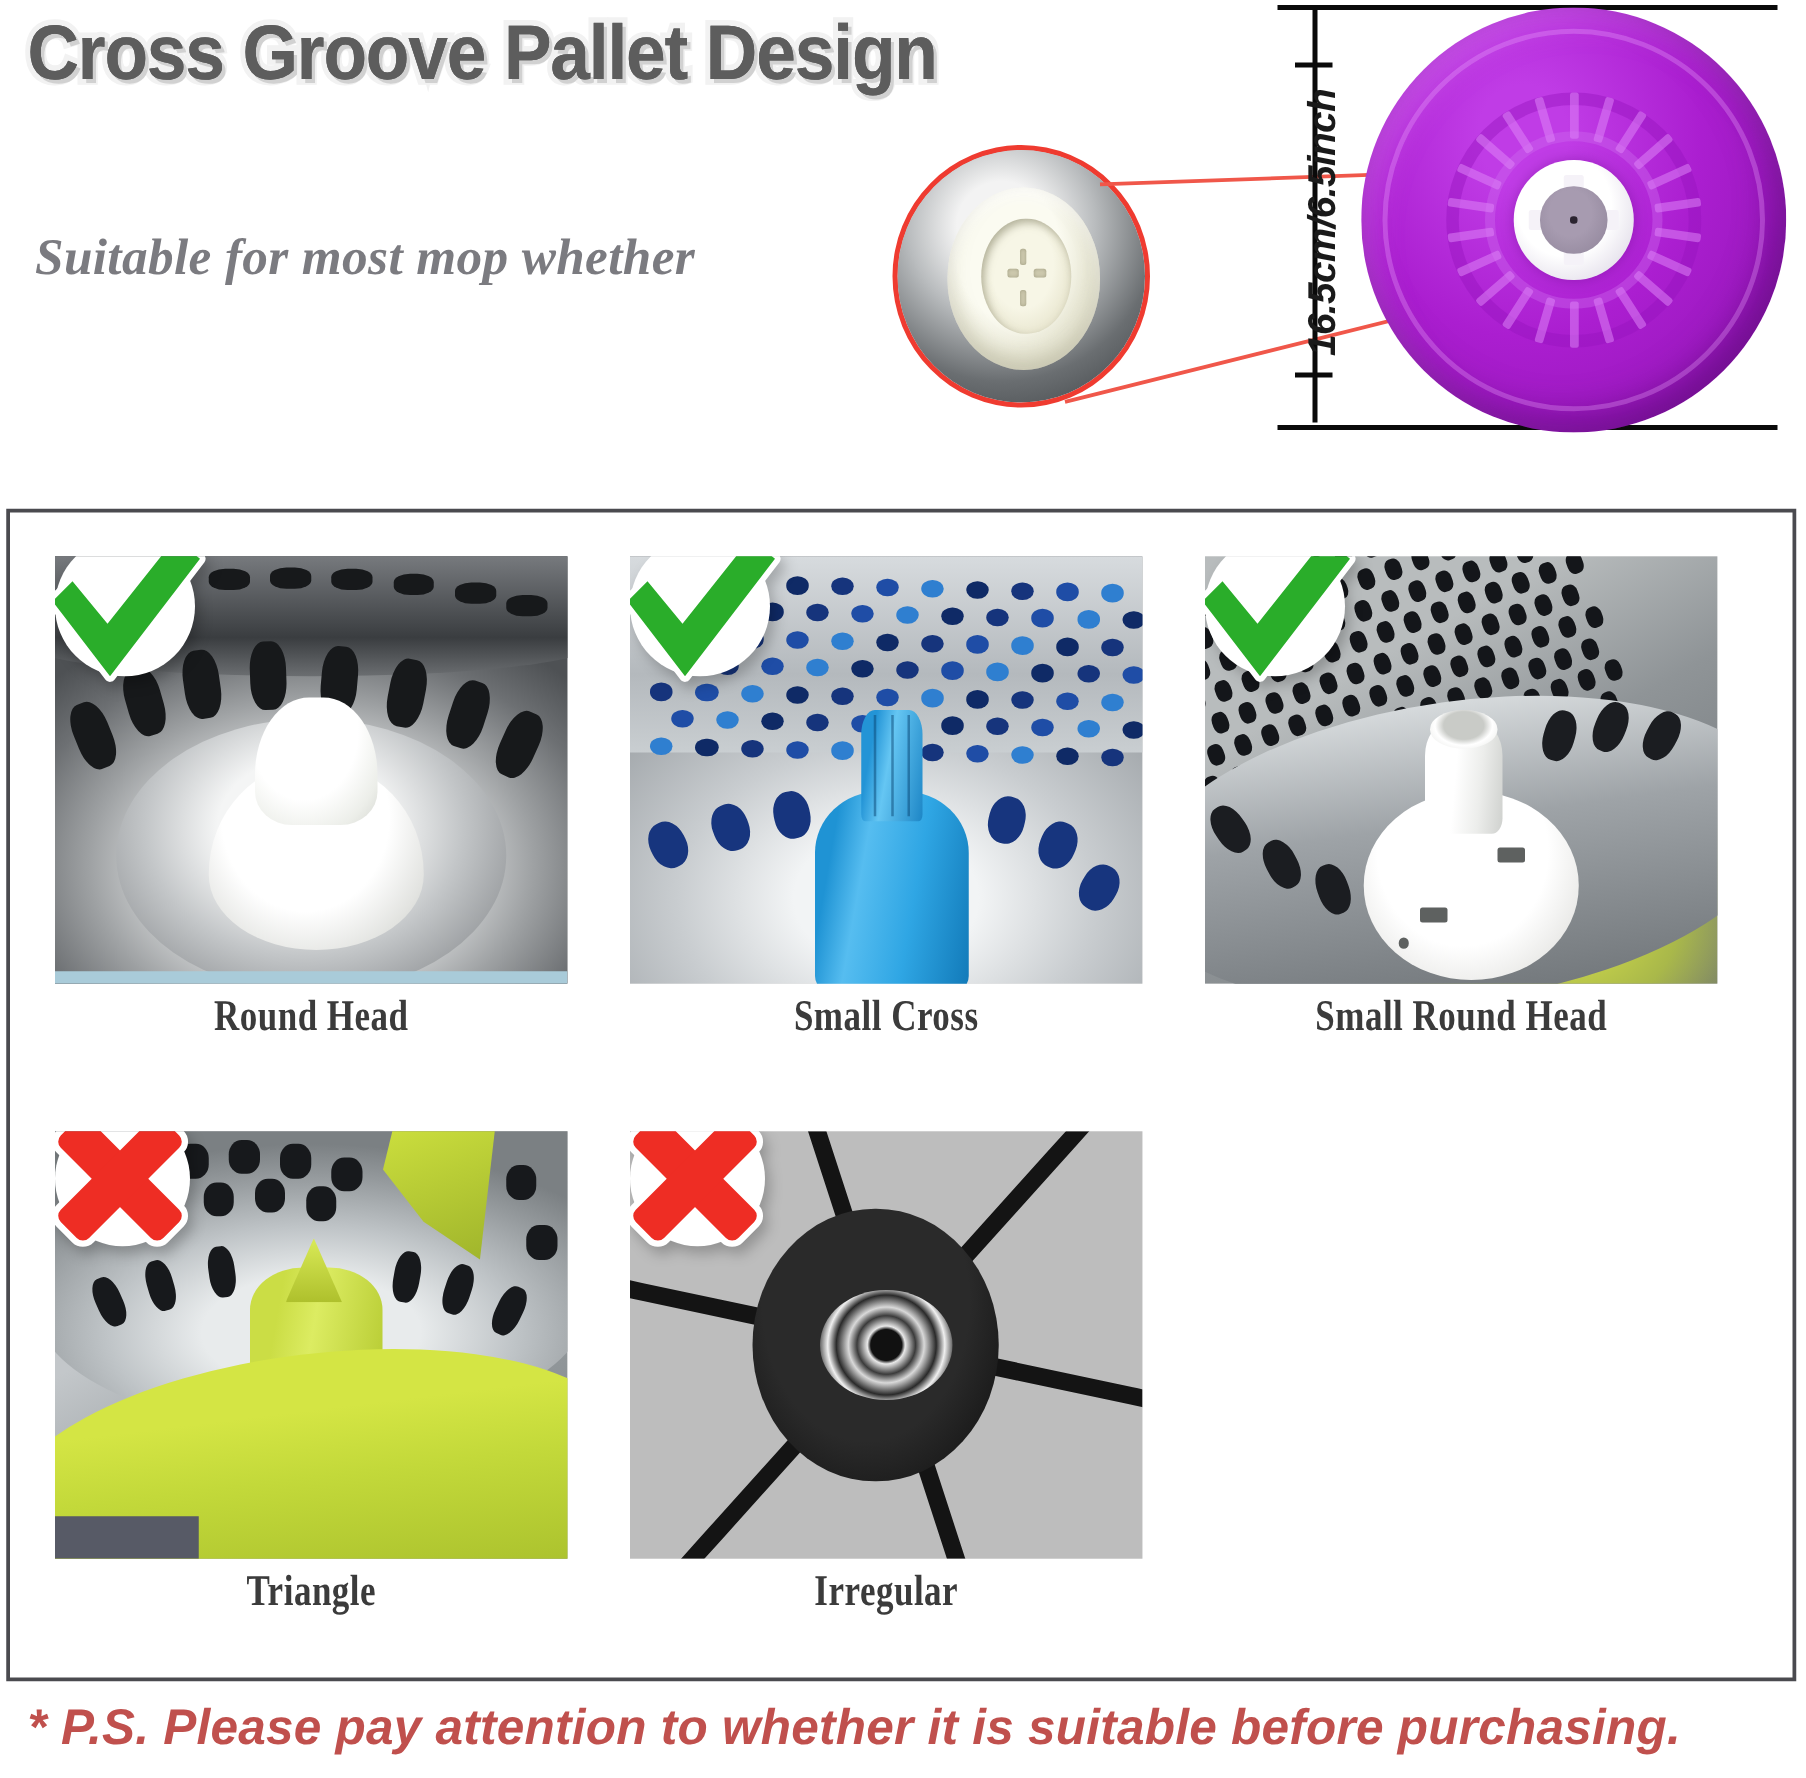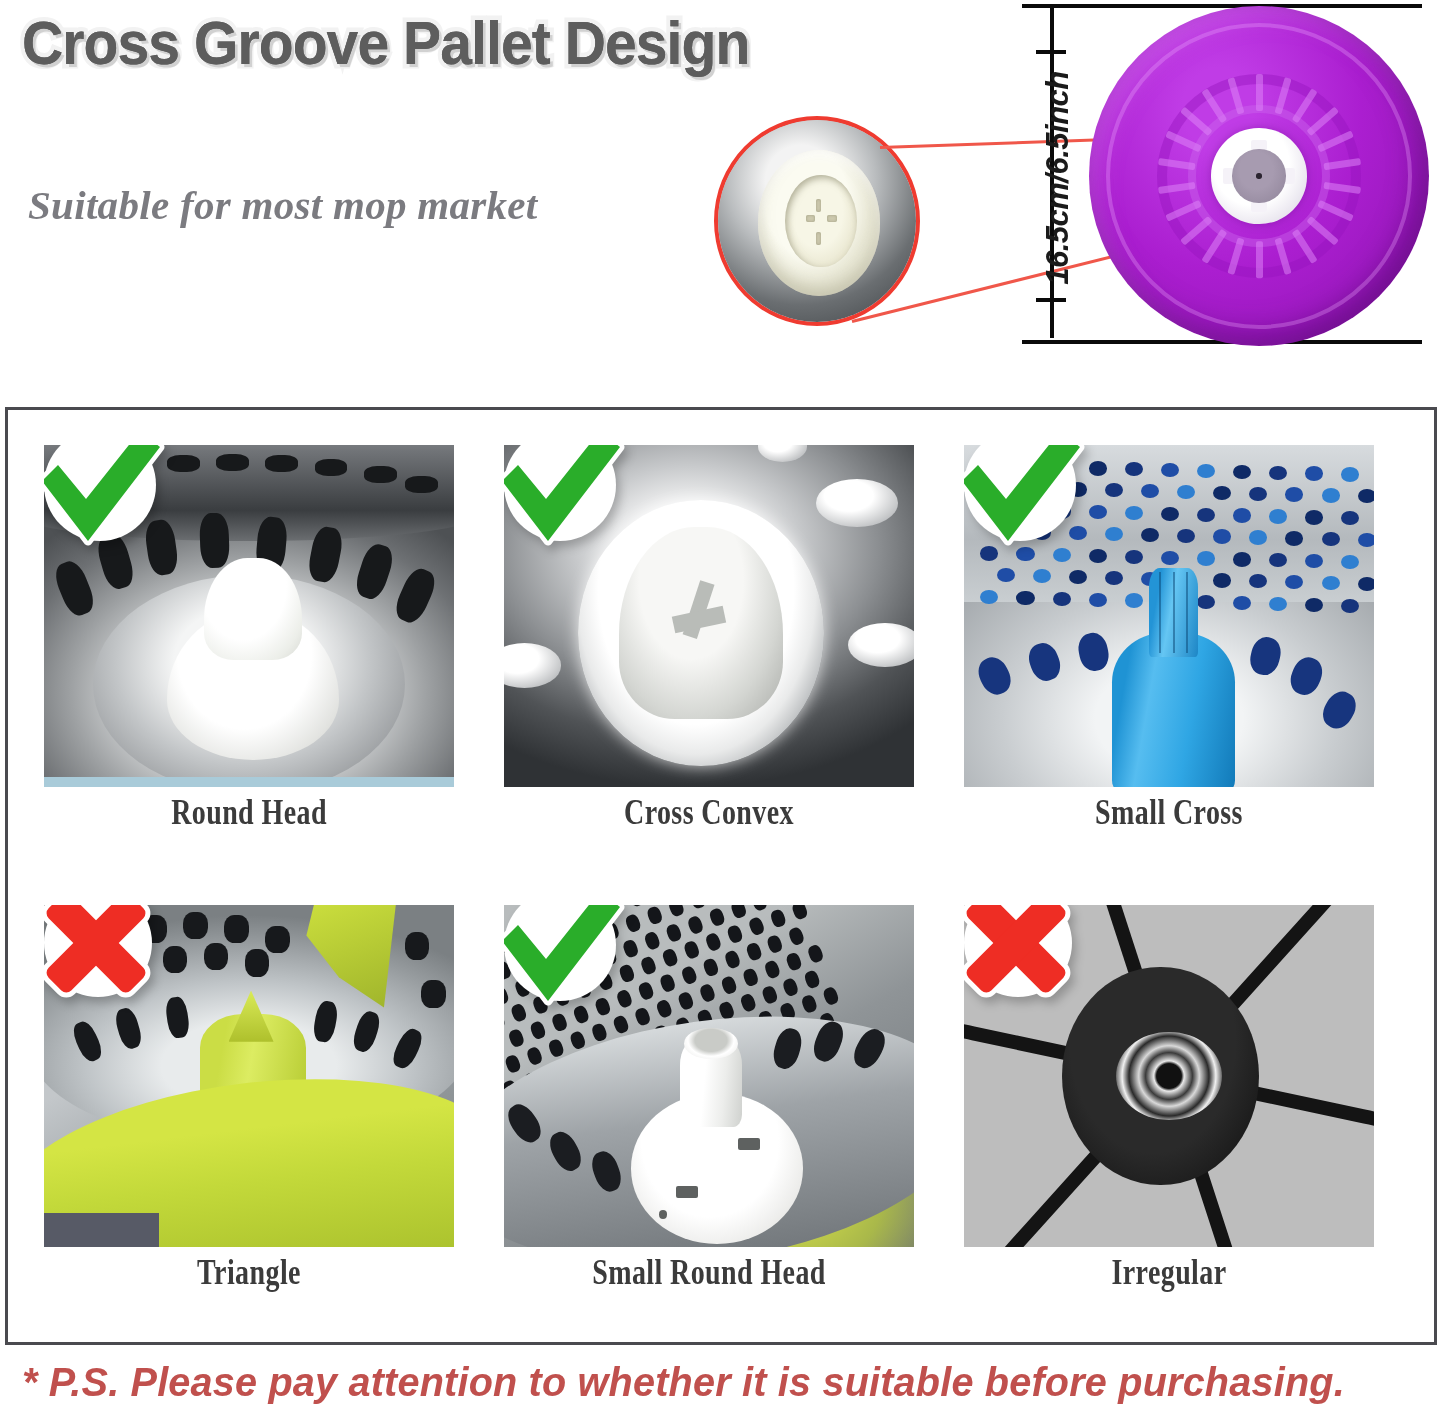--- a/index.html
+++ b/index.html
@@ -425,21 +425,21 @@
 </head>
 <body>
 
 <div id="page">
 
   <div class="hdr">
     <div class="title">Cross Groove Pallet Design</div>
     <div class="title-ink">Cross Groove Pallet Design</div>
 
     <div class="subtitle">
-      <span>Suitable for most mop market</span>
+      <span>Suitable for most mop whether</span>
     </div>
 
     <div class="magnifier">
       <div class="mag-metal"></div>
       <div class="mag-ring"></div>
       <div class="mag-inner">
         <div class="mag-groove mag-g1"></div>
         <div class="mag-groove mag-g2"></div>
         <div class="mag-groove mag-g3"></div>
         <div class="mag-groove mag-g4"></div>
@@ -529,43 +529,20 @@
             <svg viewBox="0 0 150 140">
               <circle cx="72" cy="62" r="56" fill="#ffffff"></circle>
               <path d="M14 58 L30 42 L58 76 L112 8 L132 24 L60 118 Z" fill="#2aad2a" stroke="#ffffff" stroke-width="9" stroke-linejoin="round"></path>
               <path d="M14 58 L30 42 L58 76 L112 8 L132 24 L60 118 Z" fill="#2aad2a"></path>
             </svg>
           </div>
         </div>
         <div class="caption">Round Head</div>
       </div>
 
-      <div class="cell">
-        <div class="photo">
-          <div class="ph t2">
-            <div class="t2-dimple" style="left:76%;top:10%;width:20%;height:14%;"></div>
-            <div class="t2-dimple" style="left:84%;top:52%;width:18%;height:13%;"></div>
-            <div class="t2-dimple" style="left:-4%;top:58%;width:18%;height:13%;"></div>
-            <div class="t2-dimple" style="left:62%;top:-4%;width:12%;height:9%;"></div>
-            <div class="t2-ring"></div>
-            <div class="t2-hub">
-              <div class="t2-x t2-x1"></div>
-              <div class="t2-x t2-x2"></div>
-            </div>
-          </div>
-          <div class="mark">
-            <svg viewBox="0 0 150 140">
-              <circle cx="72" cy="62" r="56" fill="#ffffff"></circle>
-              <path d="M14 58 L30 42 L58 76 L112 8 L132 24 L60 118 Z" fill="#2aad2a" stroke="#ffffff" stroke-width="9" stroke-linejoin="round"></path>
-              <path d="M14 58 L30 42 L58 76 L112 8 L132 24 L60 118 Z" fill="#2aad2a"></path>
-            </svg>
-          </div>
-        </div>
-        <div class="caption">Cross Convex</div>
-      </div>
 
       <div class="cell">
         <div class="photo">
           <div class="ph t3">
             <div class="t3-upper"></div>
             <div id="t3-dots">
                 <div class="t3-dot" style="left: 4%; top: 4%; width: 4.4%; height: 4.2%; background: rgb(22, 52, 124);"></div>
                 <div class="t3-dot" style="left: 12.8%; top: 4.25%; width: 4.4%; height: 4.2%; background: rgb(31, 77, 166);"></div>
                 <div class="t3-dot" style="left: 21.6%; top: 4.5%; width: 4.4%; height: 4.2%; background: rgb(47, 127, 208);"></div>
                 <div class="t3-dot" style="left: 30.4%; top: 4.75%; width: 4.4%; height: 4.2%; background: rgb(15, 42, 102);"></div>
@@ -658,62 +635,20 @@
           </div>
           <div class="mark">
             <svg viewBox="0 0 150 140">
               <circle cx="72" cy="62" r="56" fill="#ffffff"></circle>
               <path d="M14 58 L30 42 L58 76 L112 8 L132 24 L60 118 Z" fill="#2aad2a" stroke="#ffffff" stroke-width="9" stroke-linejoin="round"></path>
               <path d="M14 58 L30 42 L58 76 L112 8 L132 24 L60 118 Z" fill="#2aad2a"></path>
             </svg>
           </div>
         </div>
         <div class="caption">Small Cross</div>
-      </div>
-
-      <div class="cell">
-        <div class="photo">
-          <div class="ph t5">
-            <div class="t5-drum"></div>
-            <div class="t5-perf" style="left:14%;top:6%;width:6%;height:8%;"></div>
-            <div class="t5-perf" style="left:24%;top:3%;width:6%;height:8%;"></div>
-            <div class="t5-perf" style="left:34%;top:2%;width:6%;height:8%;"></div>
-            <div class="t5-perf" style="left:44%;top:3%;width:6%;height:8%;"></div>
-            <div class="t5-perf" style="left:54%;top:6%;width:6%;height:8%;"></div>
-            <div class="t5-perf" style="left:19%;top:15%;width:6%;height:8%;"></div>
-            <div class="t5-perf" style="left:29%;top:12%;width:6%;height:8%;"></div>
-            <div class="t5-perf" style="left:39%;top:11%;width:6%;height:8%;"></div>
-            <div class="t5-perf" style="left:49%;top:13%;width:6%;height:8%;"></div>
-            <div class="t5-perf" style="left:88%;top:8%;width:6%;height:8%;"></div>
-            <div class="t5-perf" style="left:92%;top:22%;width:6%;height:8%;"></div>
-            <div class="t5-greenfin"></div>
-            <div class="t5-perf" style="left:8%;top:34%;width:5%;height:12%;transform:rotate(-24deg);"></div>
-            <div class="t5-perf" style="left:18%;top:30%;width:5%;height:12%;transform:rotate(-16deg);"></div>
-            <div class="t5-perf" style="left:30%;top:27%;width:5%;height:12%;transform:rotate(-8deg);"></div>
-            <div class="t5-perf" style="left:66%;top:28%;width:5%;height:12%;transform:rotate(10deg);"></div>
-            <div class="t5-perf" style="left:76%;top:31%;width:5%;height:12%;transform:rotate(18deg);"></div>
-            <div class="t5-perf" style="left:86%;top:36%;width:5%;height:12%;transform:rotate(26deg);"></div>
-            <div class="t5-hub"></div>
-            <div class="t5-tri"></div>
-            <div class="t5-rim"></div>
-            <div class="t5-shadow"></div>
-          </div>
-          <div class="mark">
-            <svg viewBox="0 0 150 140">
-              <circle cx="70" cy="60" r="54" fill="#ffffff"></circle>
-              <g stroke="#ffffff" stroke-width="10" stroke-linejoin="round">
-                <rect x="10" y="44" width="116" height="32" rx="7" transform="rotate(45 68 60)" fill="#ee2d24"></rect>
-                <rect x="10" y="44" width="116" height="32" rx="7" transform="rotate(-45 68 60)" fill="#ee2d24"></rect>
-              </g>
-              <rect x="10" y="44" width="116" height="32" rx="7" transform="rotate(45 68 60)" fill="#ee2d24"></rect>
-              <rect x="10" y="44" width="116" height="32" rx="7" transform="rotate(-45 68 60)" fill="#ee2d24"></rect>
-            </svg>
-          </div>
-        </div>
-        <div class="caption">Triangle</div>
       </div>
 
       <div class="cell">
         <div class="photo">
           <div class="ph t4">
             <div class="t4-mesh" id="t4-mesh">
                 <i style="left: 14%; top: 0%;"></i>
                 <i style="left: 21%; top: 0%;"></i>
                 <i style="left: 28%; top: 0%;"></i>
                 <i style="left: 35%; top: 0%;"></i>
@@ -884,20 +819,62 @@
               <path d="M14 58 L30 42 L58 76 L112 8 L132 24 L60 118 Z" fill="#2aad2a" stroke="#ffffff" stroke-width="9" stroke-linejoin="round"></path>
               <path d="M14 58 L30 42 L58 76 L112 8 L132 24 L60 118 Z" fill="#2aad2a"></path>
             </svg>
           </div>
         </div>
         <div class="caption">Small Round Head</div>
       </div>
 
       <div class="cell">
         <div class="photo">
+          <div class="ph t5">
+            <div class="t5-drum"></div>
+            <div class="t5-perf" style="left:14%;top:6%;width:6%;height:8%;"></div>
+            <div class="t5-perf" style="left:24%;top:3%;width:6%;height:8%;"></div>
+            <div class="t5-perf" style="left:34%;top:2%;width:6%;height:8%;"></div>
+            <div class="t5-perf" style="left:44%;top:3%;width:6%;height:8%;"></div>
+            <div class="t5-perf" style="left:54%;top:6%;width:6%;height:8%;"></div>
+            <div class="t5-perf" style="left:19%;top:15%;width:6%;height:8%;"></div>
+            <div class="t5-perf" style="left:29%;top:12%;width:6%;height:8%;"></div>
+            <div class="t5-perf" style="left:39%;top:11%;width:6%;height:8%;"></div>
+            <div class="t5-perf" style="left:49%;top:13%;width:6%;height:8%;"></div>
+            <div class="t5-perf" style="left:88%;top:8%;width:6%;height:8%;"></div>
+            <div class="t5-perf" style="left:92%;top:22%;width:6%;height:8%;"></div>
+            <div class="t5-greenfin"></div>
+            <div class="t5-perf" style="left:8%;top:34%;width:5%;height:12%;transform:rotate(-24deg);"></div>
+            <div class="t5-perf" style="left:18%;top:30%;width:5%;height:12%;transform:rotate(-16deg);"></div>
+            <div class="t5-perf" style="left:30%;top:27%;width:5%;height:12%;transform:rotate(-8deg);"></div>
+            <div class="t5-perf" style="left:66%;top:28%;width:5%;height:12%;transform:rotate(10deg);"></div>
+            <div class="t5-perf" style="left:76%;top:31%;width:5%;height:12%;transform:rotate(18deg);"></div>
+            <div class="t5-perf" style="left:86%;top:36%;width:5%;height:12%;transform:rotate(26deg);"></div>
+            <div class="t5-hub"></div>
+            <div class="t5-tri"></div>
+            <div class="t5-rim"></div>
+            <div class="t5-shadow"></div>
+          </div>
+          <div class="mark">
+            <svg viewBox="0 0 150 140">
+              <circle cx="70" cy="60" r="54" fill="#ffffff"></circle>
+              <g stroke="#ffffff" stroke-width="10" stroke-linejoin="round">
+                <rect x="10" y="44" width="116" height="32" rx="7" transform="rotate(45 68 60)" fill="#ee2d24"></rect>
+                <rect x="10" y="44" width="116" height="32" rx="7" transform="rotate(-45 68 60)" fill="#ee2d24"></rect>
+              </g>
+              <rect x="10" y="44" width="116" height="32" rx="7" transform="rotate(45 68 60)" fill="#ee2d24"></rect>
+              <rect x="10" y="44" width="116" height="32" rx="7" transform="rotate(-45 68 60)" fill="#ee2d24"></rect>
+            </svg>
+          </div>
+        </div>
+        <div class="caption">Triangle</div>
+      </div>
+
+      <div class="cell">
+        <div class="photo">
           <div class="ph t6">
             <div class="t6-vanes" id="t6-vanes">
                 <i style="transform: rotate(12deg); height: 14px; border-radius: 0px 60% 60% 0px;"></i>
                 <i style="transform: rotate(72deg); height: 14px; border-radius: 0px 60% 60% 0px;"></i>
                 <i style="transform: rotate(132deg); height: 14px; border-radius: 0px 60% 60% 0px;"></i>
                 <i style="transform: rotate(192deg); height: 14px; border-radius: 0px 60% 60% 0px;"></i>
                 <i style="transform: rotate(252deg); height: 14px; border-radius: 0px 60% 60% 0px;"></i>
                 <i style="transform: rotate(312deg); height: 14px; border-radius: 0px 60% 60% 0px;"></i>
               </div>
             <div class="t6-hub"></div>

